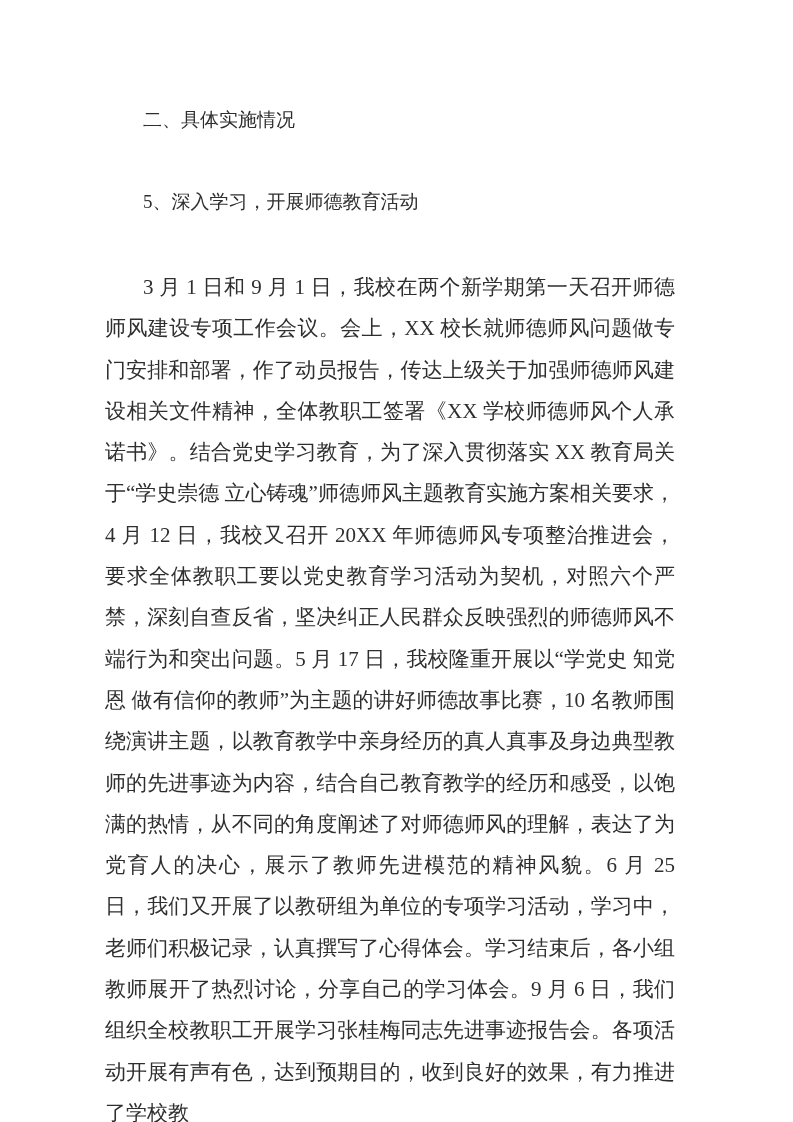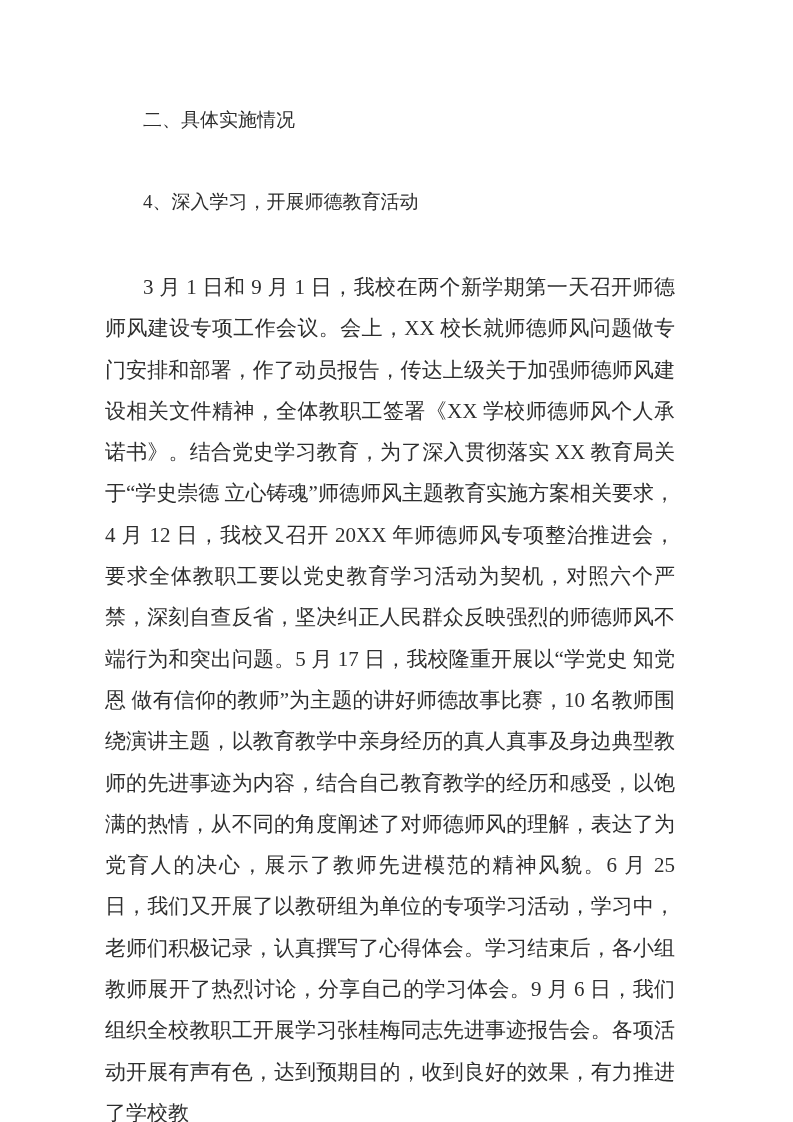--- a/index.html
+++ b/index.html
@@ -43,16 +43,16 @@
     text-indent: 38px;
     word-break: break-all;
   }
 </style>
 </head>
 <body>
 
 <div class="page">
   <div class="content">
     <div class="heading">二、具体实施情况</div>
-    <div class="subheading">4、深入学习，开展师德教育活动</div>
+    <div class="subheading">5、深入学习，开展师德教育活动</div>
     <p class="paragraph">3 月 1 日和 9 月 1 日，我校在两个新学期第一天召开师德师风建设专项工作会议。会上，XX 校长就师德师风问题做专门安排和部署，作了动员报告，传达上级关于加强师德师风建设相关文件精神，全体教职工签署《XX 学校师德师风个人承诺书》。结合党史学习教育，为了深入贯彻落实 XX 教育局关于“学史崇德 立心铸魂”师德师风主题教育实施方案相关要求，4 月 12 日，我校又召开 20XX 年师德师风专项整治推进会，要求全体教职工要以党史教育学习活动为契机，对照六个严禁，深刻自查反省，坚决纠正人民群众反映强烈的师德师风不端行为和突出问题。5 月 17 日，我校隆重开展以“学党史 知党恩 做有信仰的教师”为主题的讲好师德故事比赛，10 名教师围绕演讲主题，以教育教学中亲身经历的真人真事及身边典型教师的先进事迹为内容，结合自己教育教学的经历和感受，以饱满的热情，从不同的角度阐述了对师德师风的理解，表达了为党育人的决心，展示了教师先进模范的精神风貌。6 月 25 日，我们又开展了以教研组为单位的专项学习活动，学习中，老师们积极记录，认真撰写了心得体会。学习结束后，各小组教师展开了热烈讨论，分享自己的学习体会。9 月 6 日，我们组织全校教职工开展学习张桂梅同志先进事迹报告会。各项活动开展有声有色，达到预期目的，收到良好的效果，有力推进了学校教</p>
   </div>
 </div>
 
 </body></html>

